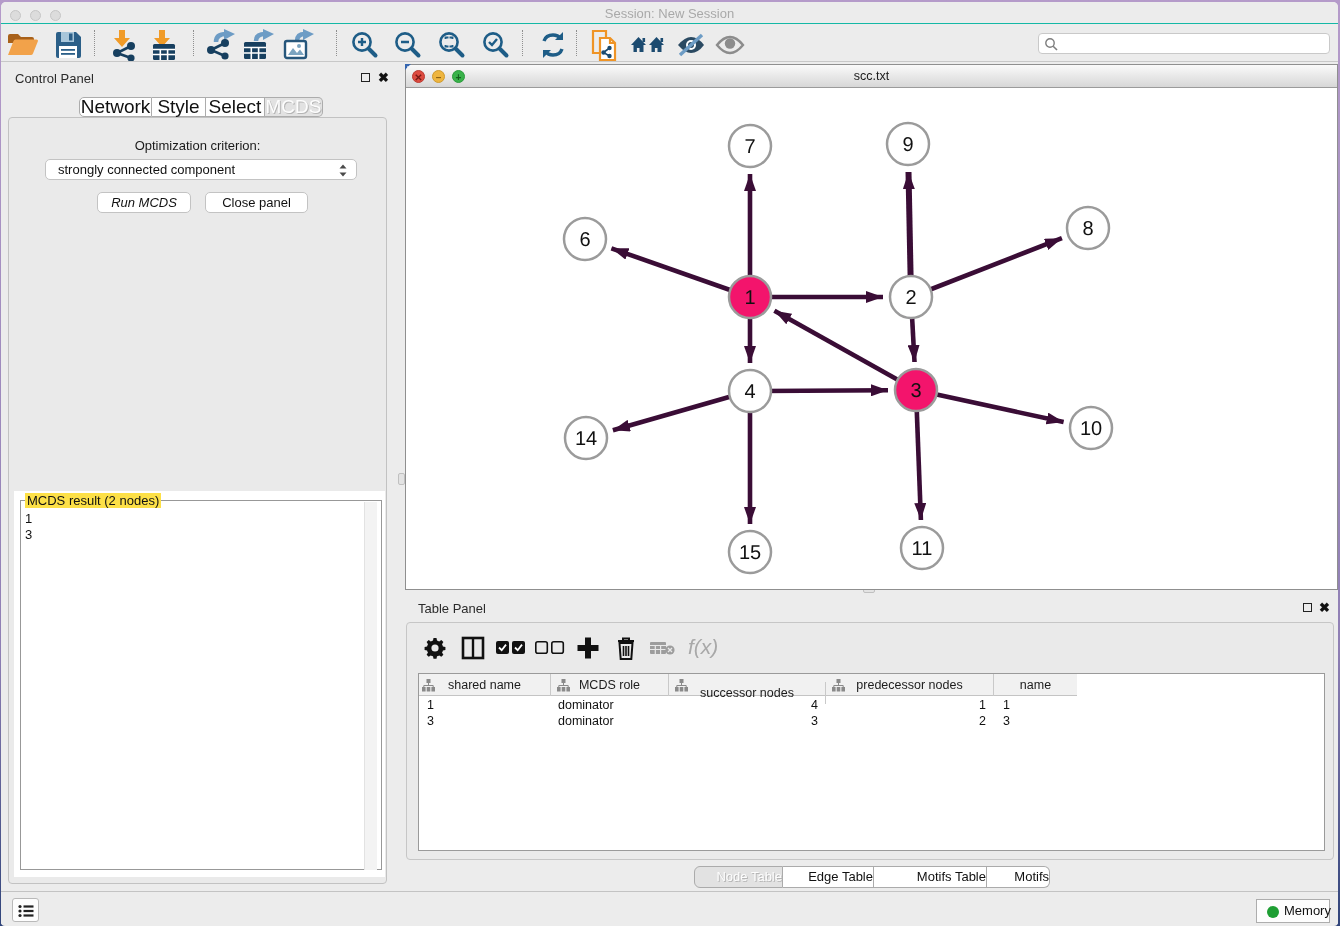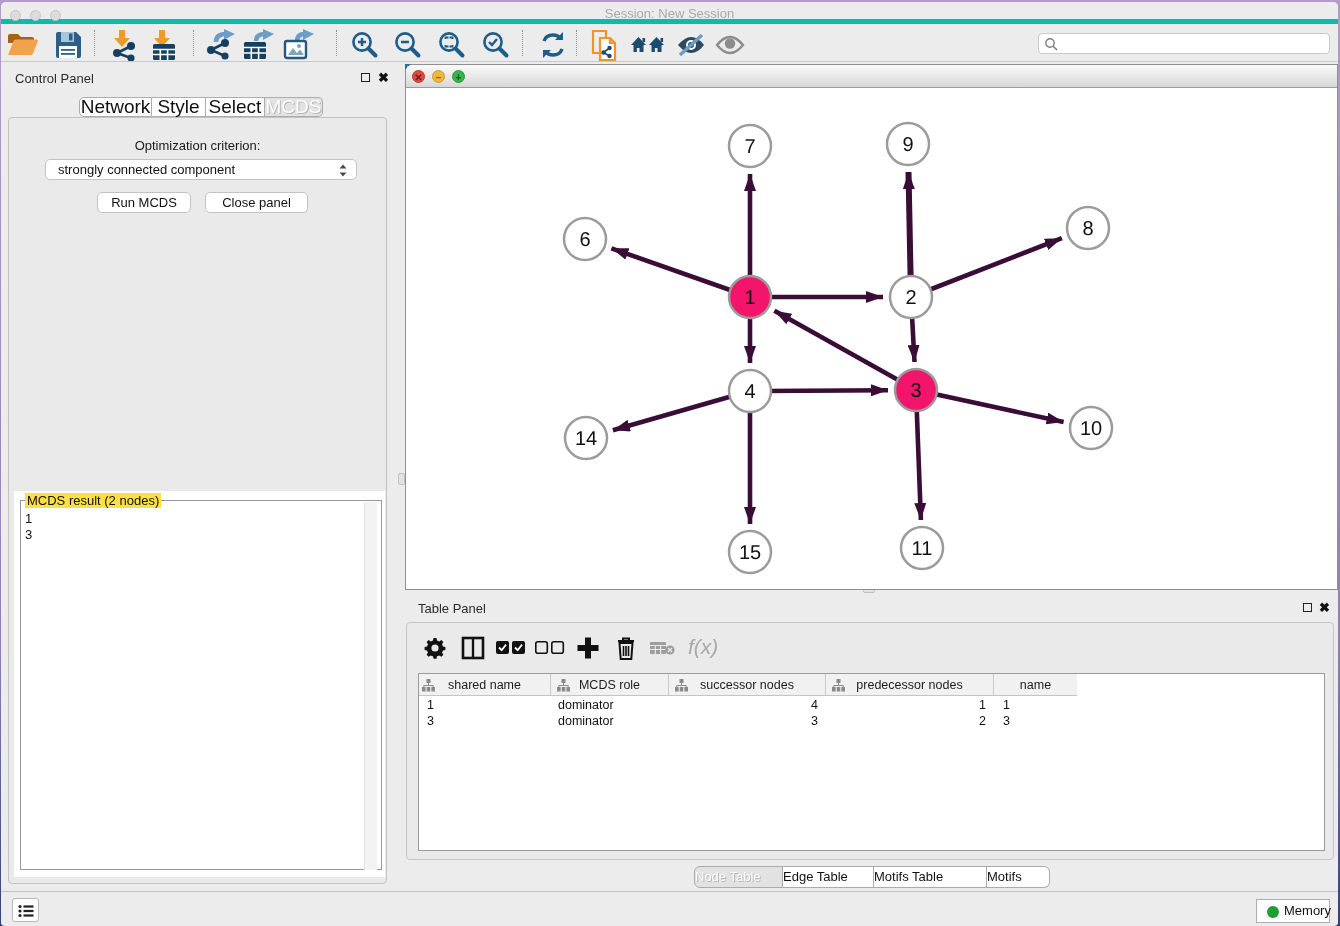--- a/index.html
+++ b/index.html
@@ -1,21 +1,21 @@
 <!DOCTYPE html>
 <html><head>
 <meta charset="utf-8">
 <style>
 * { margin:0; padding:0; box-sizing:border-box; }
 html,body { width:1340px; height:926px; overflow:hidden; }
 body { font-family:"Liberation Sans", sans-serif; background:#b79ccb; position:relative; }
 #desk { position:absolute; inset:0; background:linear-gradient(#b59bca, #8f7fb4 70%, #30447a); }
 #win { position:absolute; left:1px; top:2px; width:1337px; height:924px; background:#ececec; border-radius:5px 5px 4px 4px; overflow:hidden; }
 
-#titlebar { position:absolute; left:0; top:0; width:100%; height:22px; background:#ececec; border-bottom:5px solid #14b8a6; }
+#titlebar { position:absolute; left:0; top:0; width:100%; height:22px; background:#ececec; border-bottom:1px solid #14b8a6; }
 .tl { position:absolute; top:7.5px; width:11px; height:11px; border-radius:50%; background:#dcdcdc; border:1px solid #c6c6c6; }
 #title { position:absolute; top:4px; width:100%; text-align:center; font-size:13px; color:#a9a9a9; }
 
 #toolbar { position:absolute; left:0; top:22px; width:100%; height:38px; background:#ececec; border-bottom:1px solid #c8c8c8; }
 .tsep { position:absolute; top:6px; height:26px; width:0; border-left:1px dotted #8f8f8f; }
 .ticon { position:absolute; top:5px; }
 #searchbox { position:absolute; left:1037px; top:9px; width:292px; height:21px; background:#fff; border:1px solid #c9c9c9; border-radius:4px; }
 
 #main { position:absolute; left:0; top:60px; width:100%; height:829px; background:#ececec; }
 
@@ -37,21 +37,21 @@
 .mtl { position:absolute; top:4.5px; width:13px; height:13px; border-radius:50%; font-size:10px; font-weight:bold; text-align:center; line-height:13px; }
 #netname { position:absolute; top:4px; width:100%; text-align:center; font-size:12.5px; color:#1a1a1a; }
 
 #tpanel { position:absolute; left:398px; top:532px; width:941px; height:296px; background:#ececec; }
 #tp-content { position:absolute; left:7px; top:28px; width:928px; height:238px; background:#eaeaea; border:1px solid #c6c6c6; border-radius:4px; }
 #ttable { position:absolute; left:11px; top:50px; width:907px; height:178px; background:#fff; border:1px solid #9a9a9a; }
 #thead { position:absolute; left:0; top:0; width:658px; height:22px; background:#f1f1f1; border-bottom:1px solid #c4c4c4; }
 .thcol { position:absolute; top:0; height:22px; border-right:1px solid #c9c9c9; font-size:12.5px; color:#1c1c1c; text-align:center; line-height:22px; }
 .trow { position:absolute; font-size:12.5px; color:#111; }
 #btabs { position:absolute; left:295px; top:272px; height:22px; display:flex; }
-.btab { height:22px; border:1px solid #ababab; border-left:none; background:#fff; font-size:13px; color:#111; text-align:left; line-height:20px; }
+.btab { height:22px; border:1px solid #ababab; border-left:none; background:#fff; font-size:13px; color:#111; text-align:right; line-height:20px; }
 .btab:first-child { border-left:1px solid #ababab; border-radius:6px 0 0 6px; }
 
 #statusbar { position:absolute; left:0; top:889px; width:100%; height:33px; background:#ececec; border-top:1px solid #c3c3c3; }
 #listbtn { position:absolute; left:11px; top:6px; width:27px; height:24px; background:#fdfdfd; border:1px solid #b9b9b9; border-radius:3px; }
 #membtn { position:absolute; left:1255px; top:7px; width:74px; height:24px; background:#fdfdfd; border:1px solid #adadad; font-size:13px; color:#111; line-height:22px; text-align:left; padding-left:27px; }
 #memdot { position:absolute; left:10px; top:6px; width:12px; height:12px; border-radius:50%; background:#1e9e33; }
 </style>
 </head>
 <body>
 <div id="desk"></div>
@@ -188,21 +188,21 @@
       <div class="phead" style="position:absolute;left:14px;top:9px;">Control Panel</div>
       <div class="winbtn-sq" style="left:360px;top:11px;"></div>
       <div class="winbtn-x" style="left:377px;top:10px;">✖</div>
       <div id="cp-content">
         <div id="cp-select" style="position:absolute;left:36px;top:41px;width:312px;height:21px;background:#fff;border:1px solid #c3c3c3;border-radius:5px;font-size:13px;color:#111;line-height:19px;padding-left:12px;">strongly connected component
           <svg style="position:absolute;right:8px;top:3px;" width="10" height="15" viewBox="0 0 10 15">
               <path d="M1.5 5.5 L5 1.5 L8.5 5.5 Z M1.5 9.5 L5 13.5 L8.5 9.5 Z" fill="#4a4a4a"></path>
             </svg>
         </div>
         <div style="position:absolute;left:0;top:20px;width:100%;text-align:center;font-size:13px;color:#1a1a1a;">Optimization criterion:</div>
-        <div style="position:absolute;left:88px;top:74px;width:94px;height:21px;background:#fff;border:1px solid #c3c3c3;border-radius:5px;font-size:13px;color:#111;text-align:center;line-height:19px;">Run MCDS</div>
+        <div style="position:absolute;left:88px;top:74px;width:94px;height:21px;background:#fff;border:1px solid #c3c3c3;border-radius:5px;font-size:13px;color:#111;text-align:center;line-height:19px;font-style:italic;">Run MCDS</div>
         <div style="position:absolute;left:196px;top:74px;width:103px;height:21px;background:#fff;border:1px solid #c3c3c3;border-radius:5px;font-size:13px;color:#111;text-align:center;line-height:19px;">Close panel</div>
         <div id="mcds-res">
           <div id="mcds-fs">
             <div id="mcds-legend">MCDS result (2 nodes)</div>
             <div style="position:absolute;left:4px;top:10px;font-size:13px;color:#111;line-height:16px;">1<br>3</div>
             <div id="mcds-scroll"></div>
           </div>
         </div>
       </div>
       <div id="cp-tabs">
@@ -213,20 +213,21 @@
       </div>
     </div>
     <div id="netwin">
       <div id="nettitle">
           <svg style="position:absolute;left:-1px;top:-1px" width="6" height="6" viewBox="0 0 6 6">
             <path d="M0 0 h6 L3.5 2.2 L2.2 2.2 L2.2 3.5 L0 6 z" fill="#3566b0"></path>
           </svg>
         <div class="mtl" style="left:6px;background:#dd4b40;border:1px solid #b93a31;color:#771712;">✕</div>
         <div class="mtl" style="left:26px;background:#eeb53f;border:1px solid #cf9a2e;color:#8a6013;">–</div>
         <div class="mtl" style="left:46px;background:#39b24a;border:1px solid #2b9a3c;color:#14601e;">+</div>
+        <div id="netname">scc.txt</div>
       </div>
       <svg id="graph" style="position:absolute;left:-1px;top:23px;" width="931" height="500" viewBox="0 0 931 500">
         <defs>
           <marker id="ah" markerWidth="17" markerHeight="12" refX="17" refY="6" orient="auto" markerUnits="userSpaceOnUse">
             <path d="M0,0 L17,6 L0,12 Z" fill="#3a0d36"></path>
           </marker>
         </defs>
         <g stroke="#3a0d36" stroke-width="4.6" marker-end="url(#ah)">
           <line x1="345" y1="209" x2="345.0" y2="86.0"></line>
           <line x1="345" y1="209" x2="206.4" y2="160.3"></line>
@@ -313,21 +314,21 @@
               </g>
             <circle cx="20" cy="9" r="4.6" fill="#9d9d9d"></circle>
             <path d="M18 7 l4 4 M22 7 l-4 4" stroke="#e9e9e9" stroke-width="1.3"></path>
           </svg>
           <div style="position:absolute;left:281px;top:12px;font-family:Liberation Sans, sans-serif;font-style:italic;font-size:21px;color:#a8a8a8;">f(x)</div>
         </div>
         <div id="ttable">
           <div id="thead">
             <div class="thcol" style="left:0;width:132px;">shared name</div>
             <div class="thcol" style="left:132px;width:118px;">MCDS role</div>
-            <div class="thcol" style="left:250px;width:157px;">successor nodes</div>
+            <div class="thcol" style="left:250px;width:157px;margin-top:8px;">successor nodes</div>
             <div class="thcol" style="left:407px;width:168px;">predecessor nodes</div>
             <div class="thcol" style="left:575px;width:83px;border-right:none;">name</div>
             <svg class="hicon" style="position:absolute;left:3px;top:5px" width="13" height="13" viewBox="0 0 13 13">
                 <g fill="#8a8a8a">
                   <rect x="4.5" y="0" width="4" height="4"></rect>
                   <rect x="0" y="8" width="3.6" height="4.5"></rect>
                   <rect x="4.7" y="8" width="3.6" height="4.5"></rect>
                   <rect x="9.4" y="8" width="3.6" height="4.5"></rect>
                   <path d="M6.5 4 v3 M1.8 8 v-1.5 h9.4 v1.5" stroke="#8a8a8a" fill="none"></path>
                 </g>

